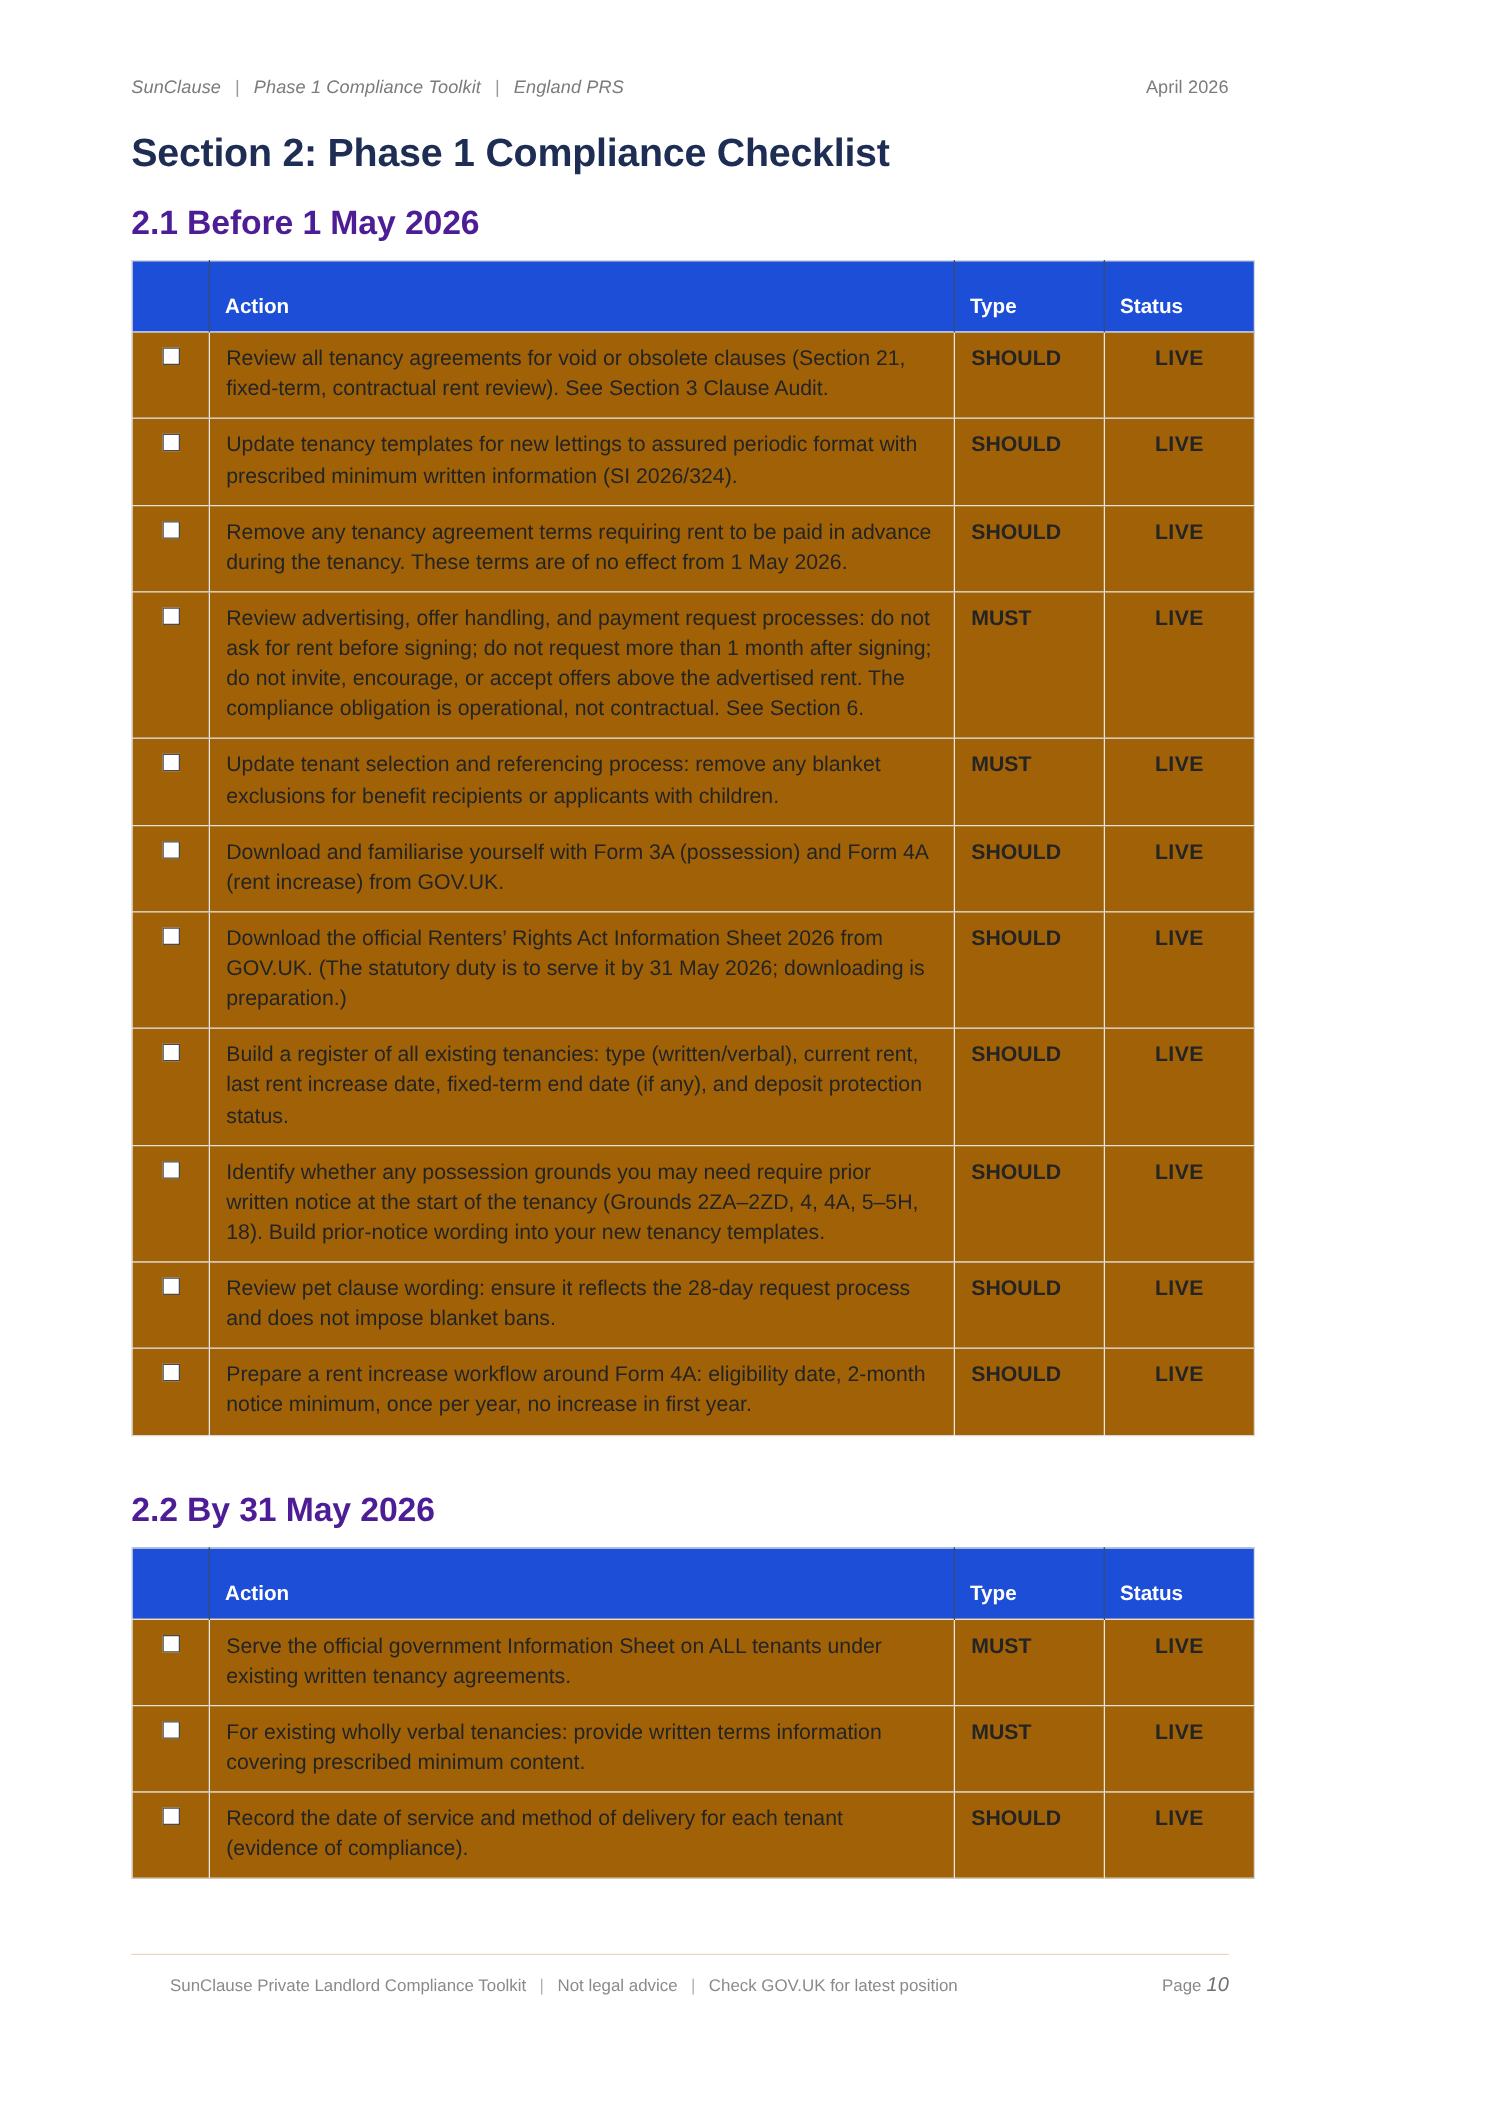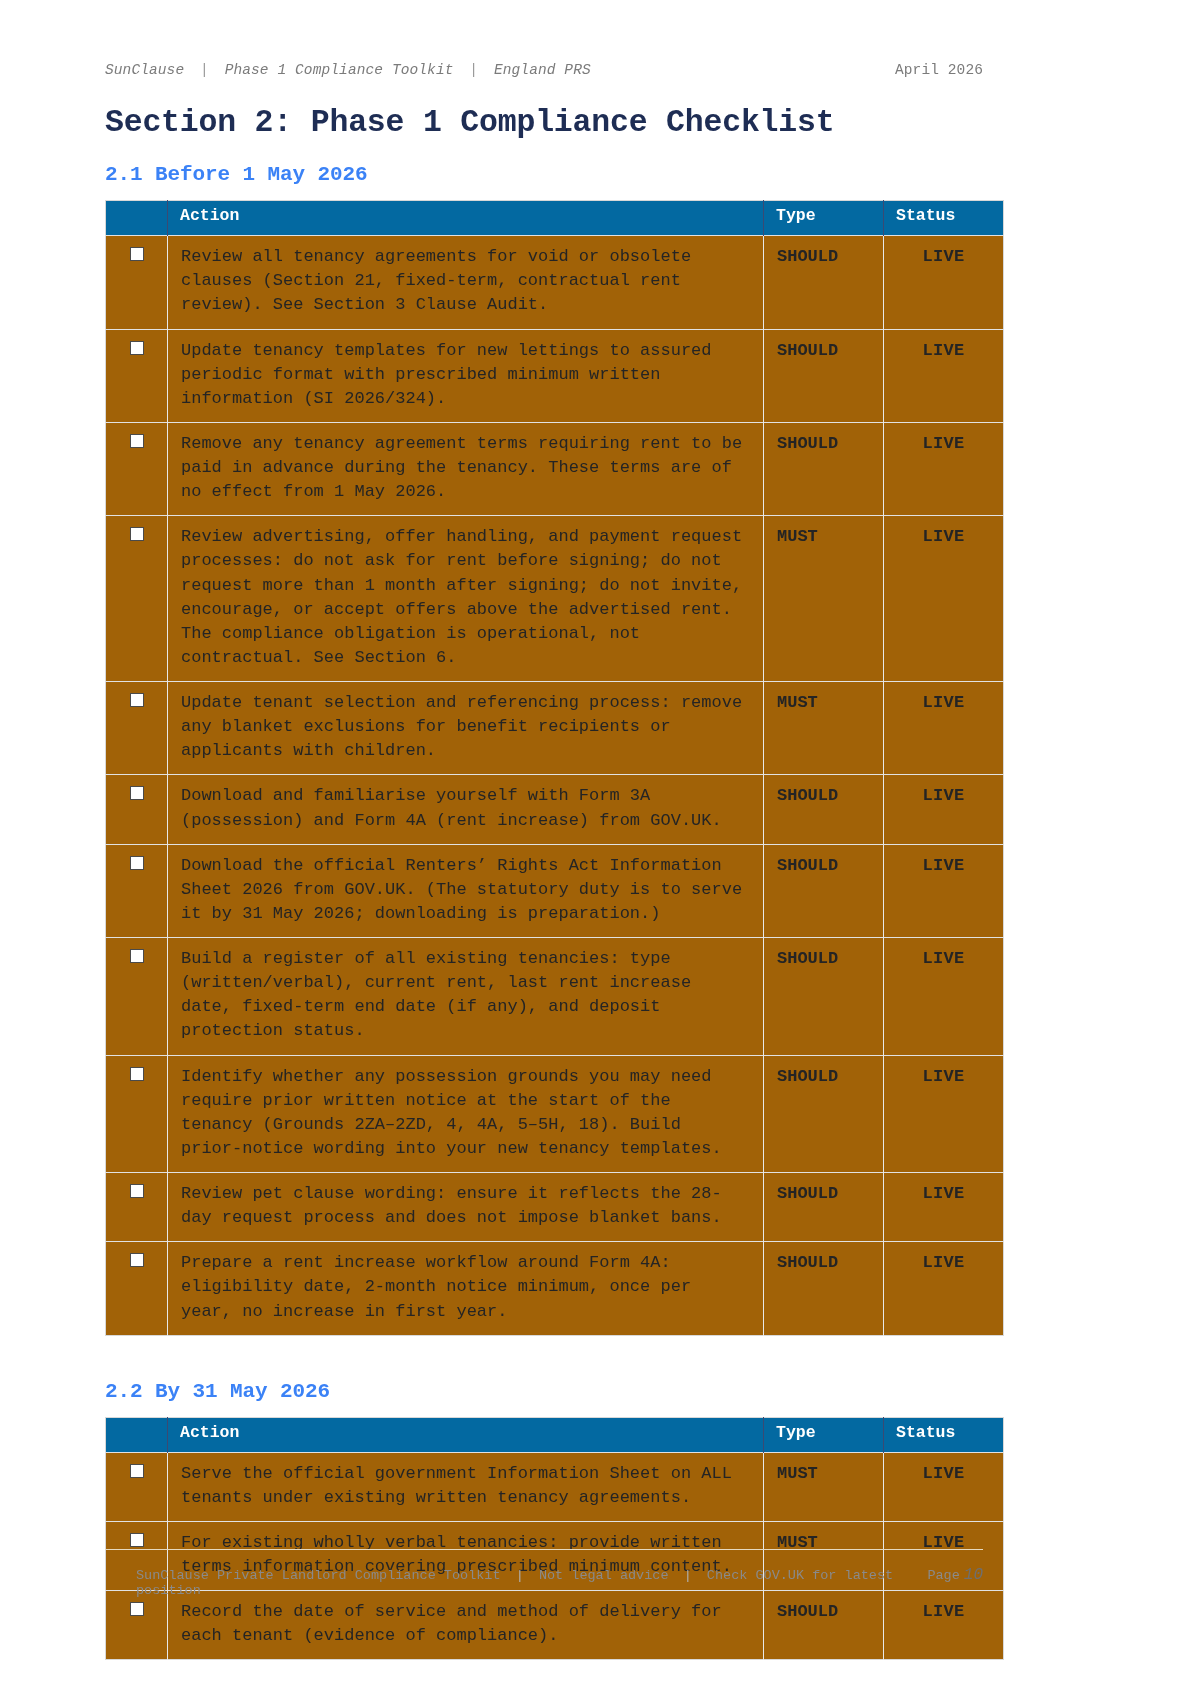--- a/index.html
+++ b/index.html
@@ -13,21 +13,20 @@
     font-family: "Liberation Sans", sans-serif;
     color: #222222;
     -webkit-font-smoothing: antialiased;
   }
   .page {
     position: relative;
     width: 1088px;
     min-height: 1684px;
     box-sizing: border-box;
     padding: 62px 105px 0 105px;
-    font-family: Liberation Mono, monospace;
   }
 
   
   .running-head {
     display: flex;
     align-items: baseline;
     justify-content: space-between;
     font-size: 14.5px;
     color: #7b7b7b;
     font-style: italic;
@@ -48,43 +47,43 @@
     letter-spacing: -0.2px;
   }
   p.intro {
     font-size: 17.5px;
     line-height: 1.56;
     color: #262626;
     margin: 0 0 34px 0;
     max-width: 915px;
   }
   h2.sub-title {
-    font-size: 21px;
-    font-weight: bold;
-    color: #3b82f6;
+    font-size: 27px;
+    font-weight: bold;
+    color: #4c1d95;
     margin: 0 0 14px 0;
     letter-spacing: -0.1px;
   }
   .block-gap { height: 40px; }
 
   
   table.checklist {
     width: 898px;
     border-collapse: collapse;
     table-layout: fixed;
     margin: 0 0 4px 0;
     border: 1px solid #d8d8d8;
   }
   table.checklist thead th {
-    background: #0369a1;
+    background: #1d4ed8;
     color: #ffffff;
     font-size: 16.5px;
     font-weight: bold;
     text-align: left;
-    padding: 5px 12px 10px 12px;
+    padding: 27px 12px 10px 12px;
     border-right: 1px solid #3a4a73;
     vertical-align: middle;
   }
   table.checklist thead th:last-child { border-right: none; }
   .col-check  { width: 62px; }
   .col-action { width: 596px; }
   .col-type   { width: 120px; }
   .col-status { width: 120px; }
 
   table.checklist tbody td {

